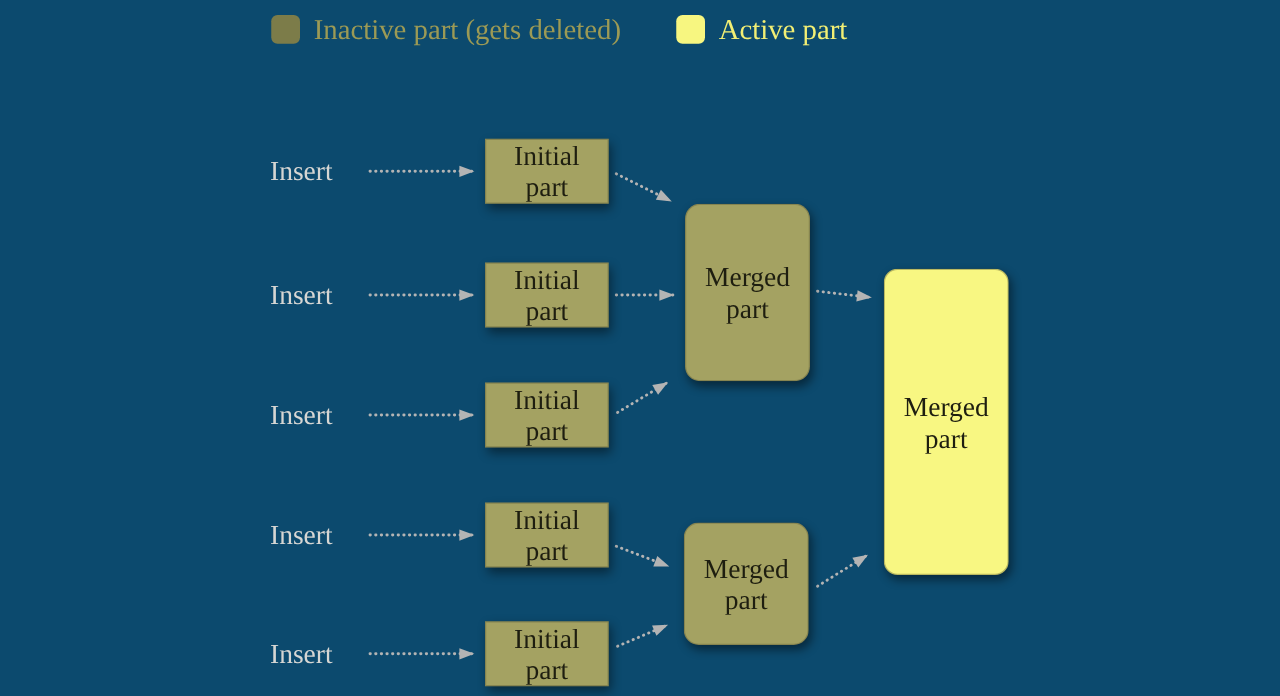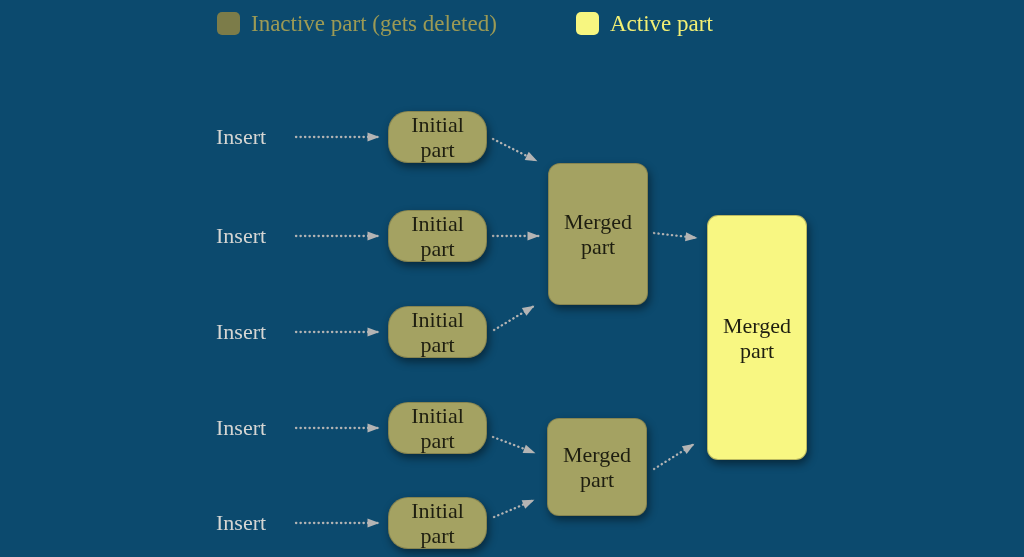--- a/index.html
+++ b/index.html
@@ -19,21 +19,21 @@
   
   .legend-item {
     position: absolute;
     top: 10px;
     display: flex;
     align-items: center;
     gap: 11px;
     height: 27px;
   }
   .legend-item-inactive { left: 217px; }
-  .legend-item-active   { left: 576px; }
+  .legend-item-active   { left: 541px; }
   .swatch {
     width: 23px;
     height: 23px;
     border-radius: 5px;
     flex: 0 0 auto;
   }
   .swatch-inactive { background: #7c7c49; }
   .swatch-active   { background: #f7f680; }
   .legend-label {
     font-size: 23px;
@@ -57,21 +57,21 @@
   .box {
     position: absolute;
     display: flex;
     align-items: center;
     justify-content: center;
     text-align: center;
     white-space: pre-line;
     font-size: 22px;
     line-height: 25px;
     color: #1e1e10;
-    border-radius: 20px;
+    border-radius: 0;
     box-shadow: 2px 4px 8px rgba(0,0,0,0.45);
     box-sizing: border-box;
   }
   .box-inactive {
     background: #a4a262;
     border: 1px solid rgba(0,0,0,0.18);
   }
   .box-active {
     background: #f8f782;
     border: 1px solid rgba(0,0,0,0.25);

